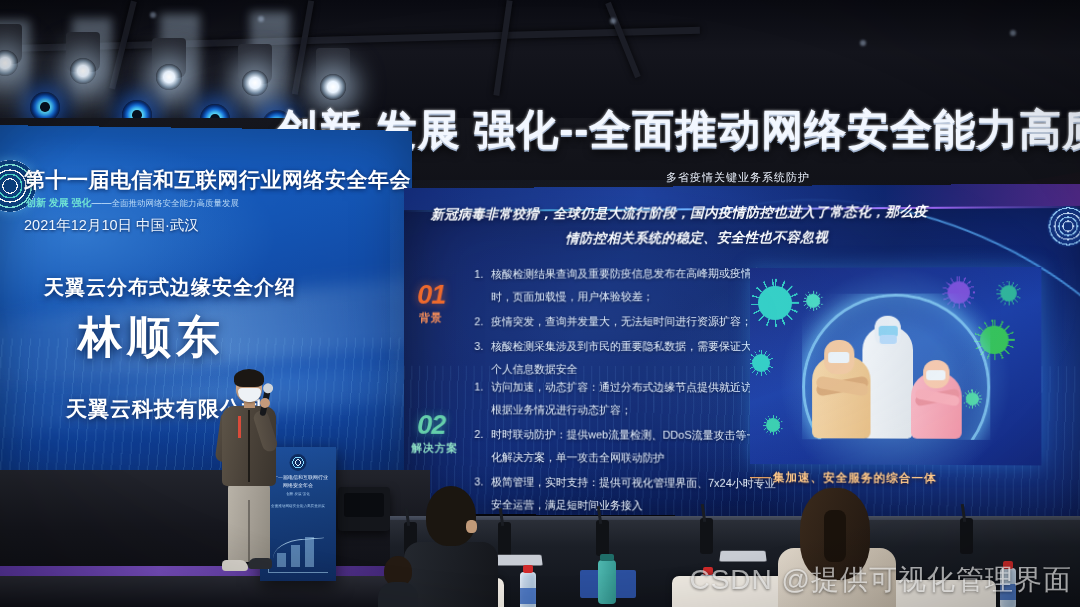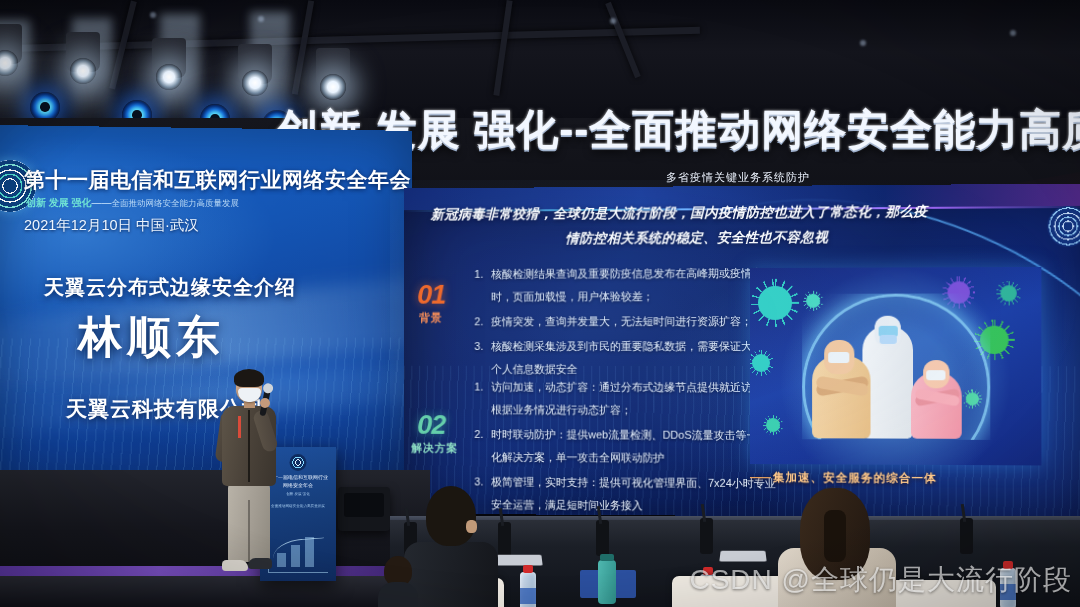--- a/index.html
+++ b/index.html
@@ -619,14 +619,14 @@
     <div style="position:absolute;left:46px;top:24px;width:22px;height:52px;border-radius:8px;background:#1a120b;"></div>
   </div>
 
   <div class="att" style="left:384px;top:556px;width:30px;height:51px;">
     <div class="att-head" style="left:0;top:0;width:28px;height:30px;background:#241a12;"></div>
     <div class="att-body" style="left:-6px;top:26px;width:40px;height:32px;background:#1f232a;"></div>
   </div>
 
   <div class="vignette"></div>
 
-  <div class="watermark">CSDN @全球仍是大流行阶段</div>
+  <div class="watermark">CSDN @提供可视化管理界面</div>
 </div>
 
 </body></html>

